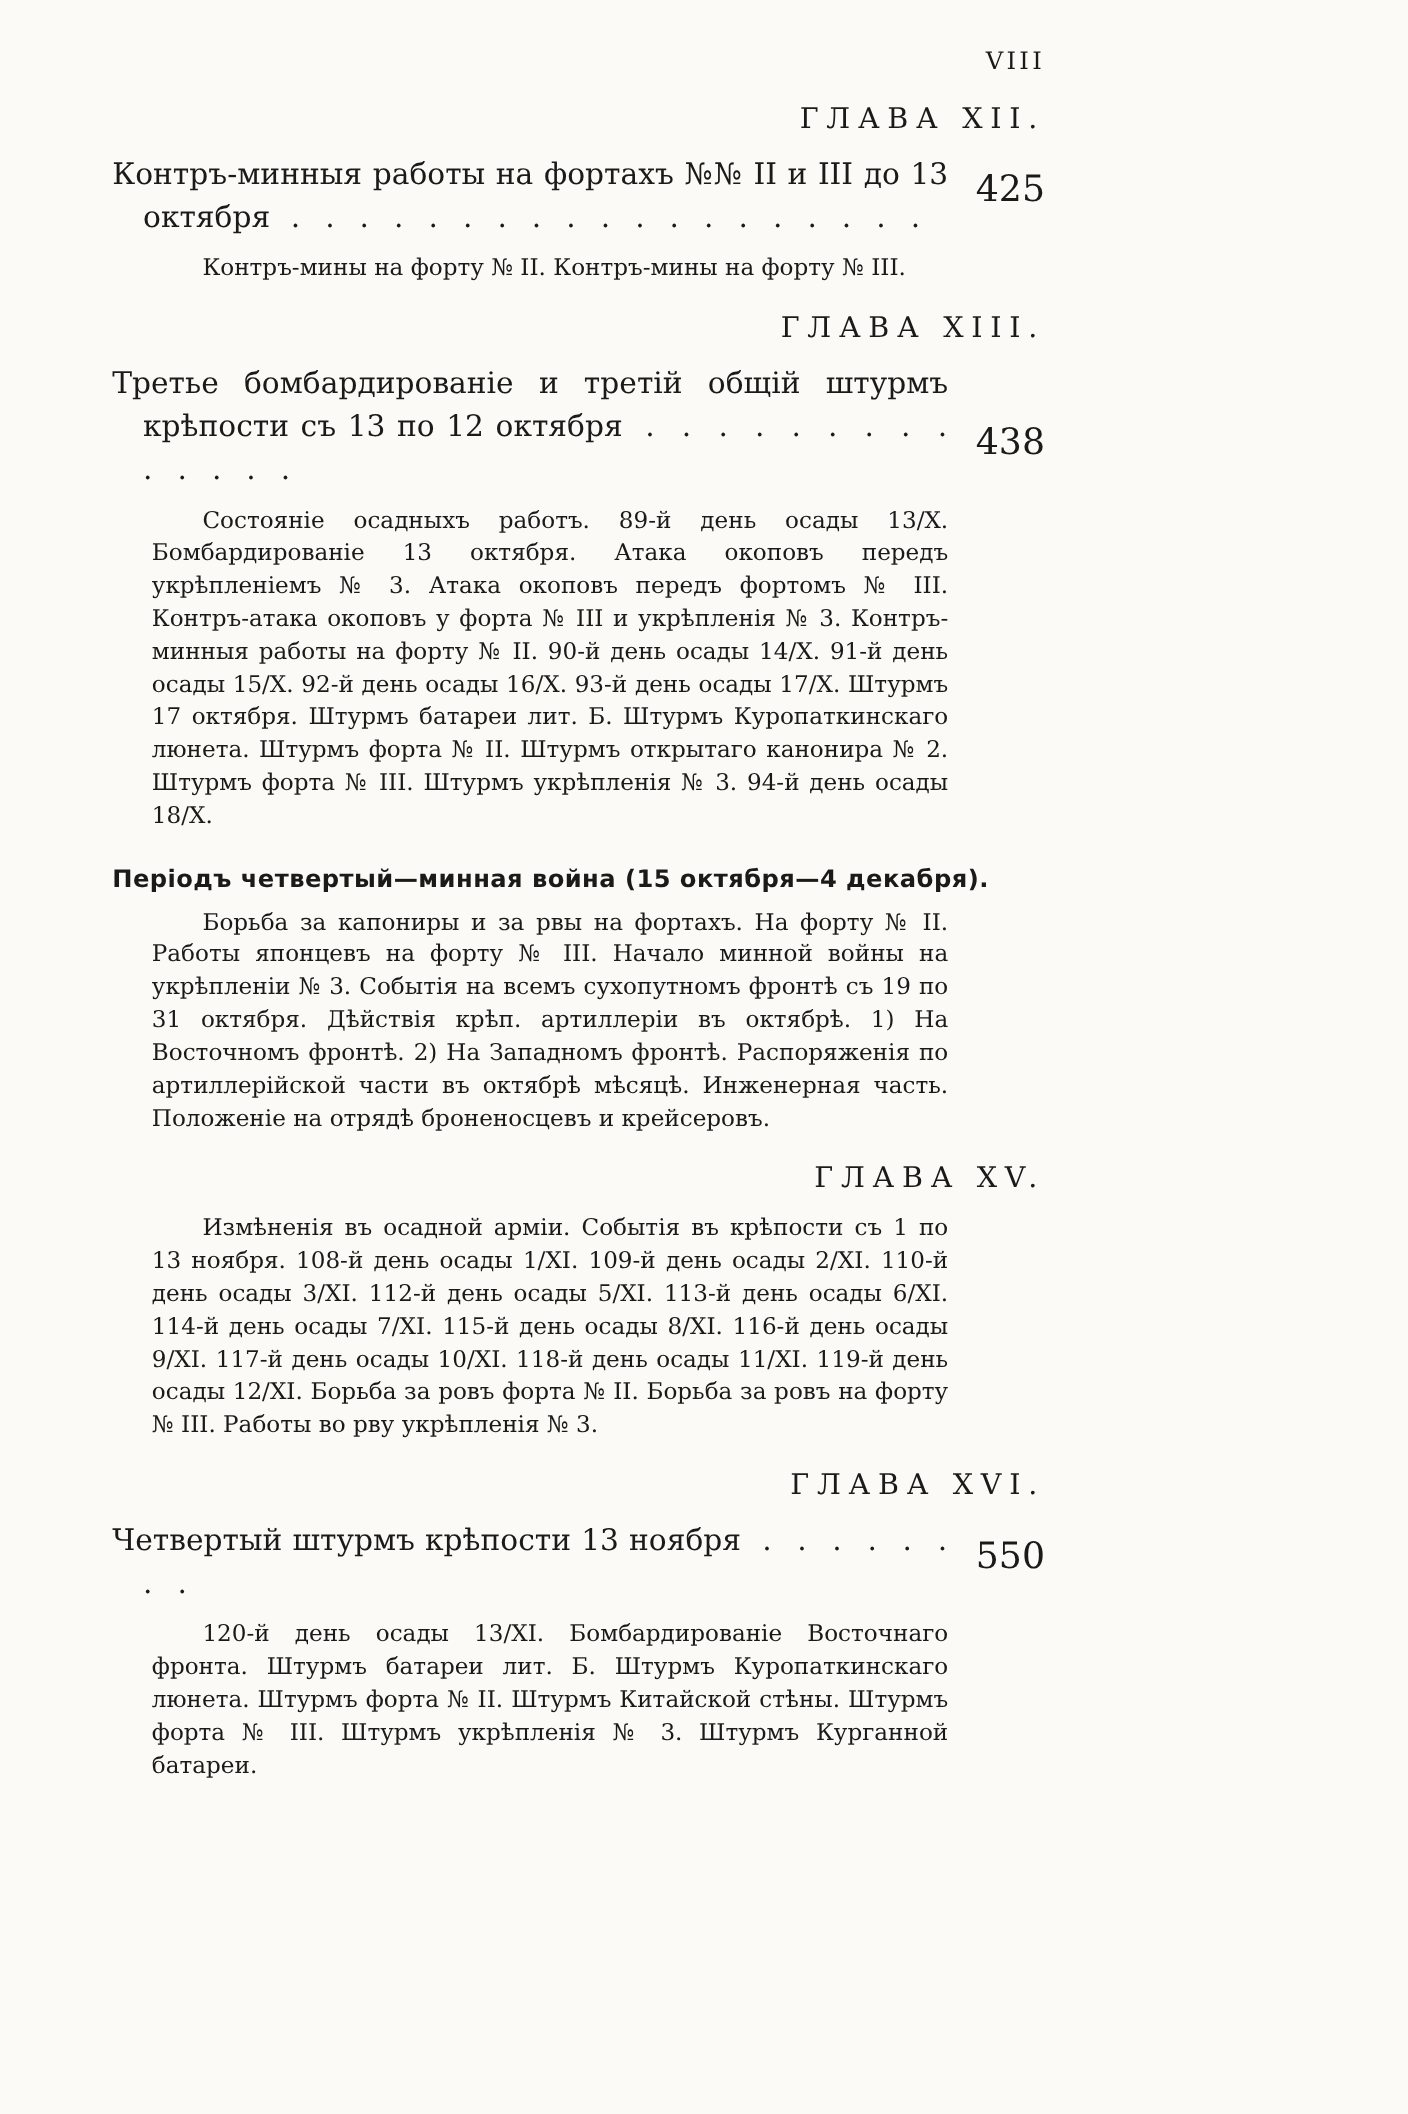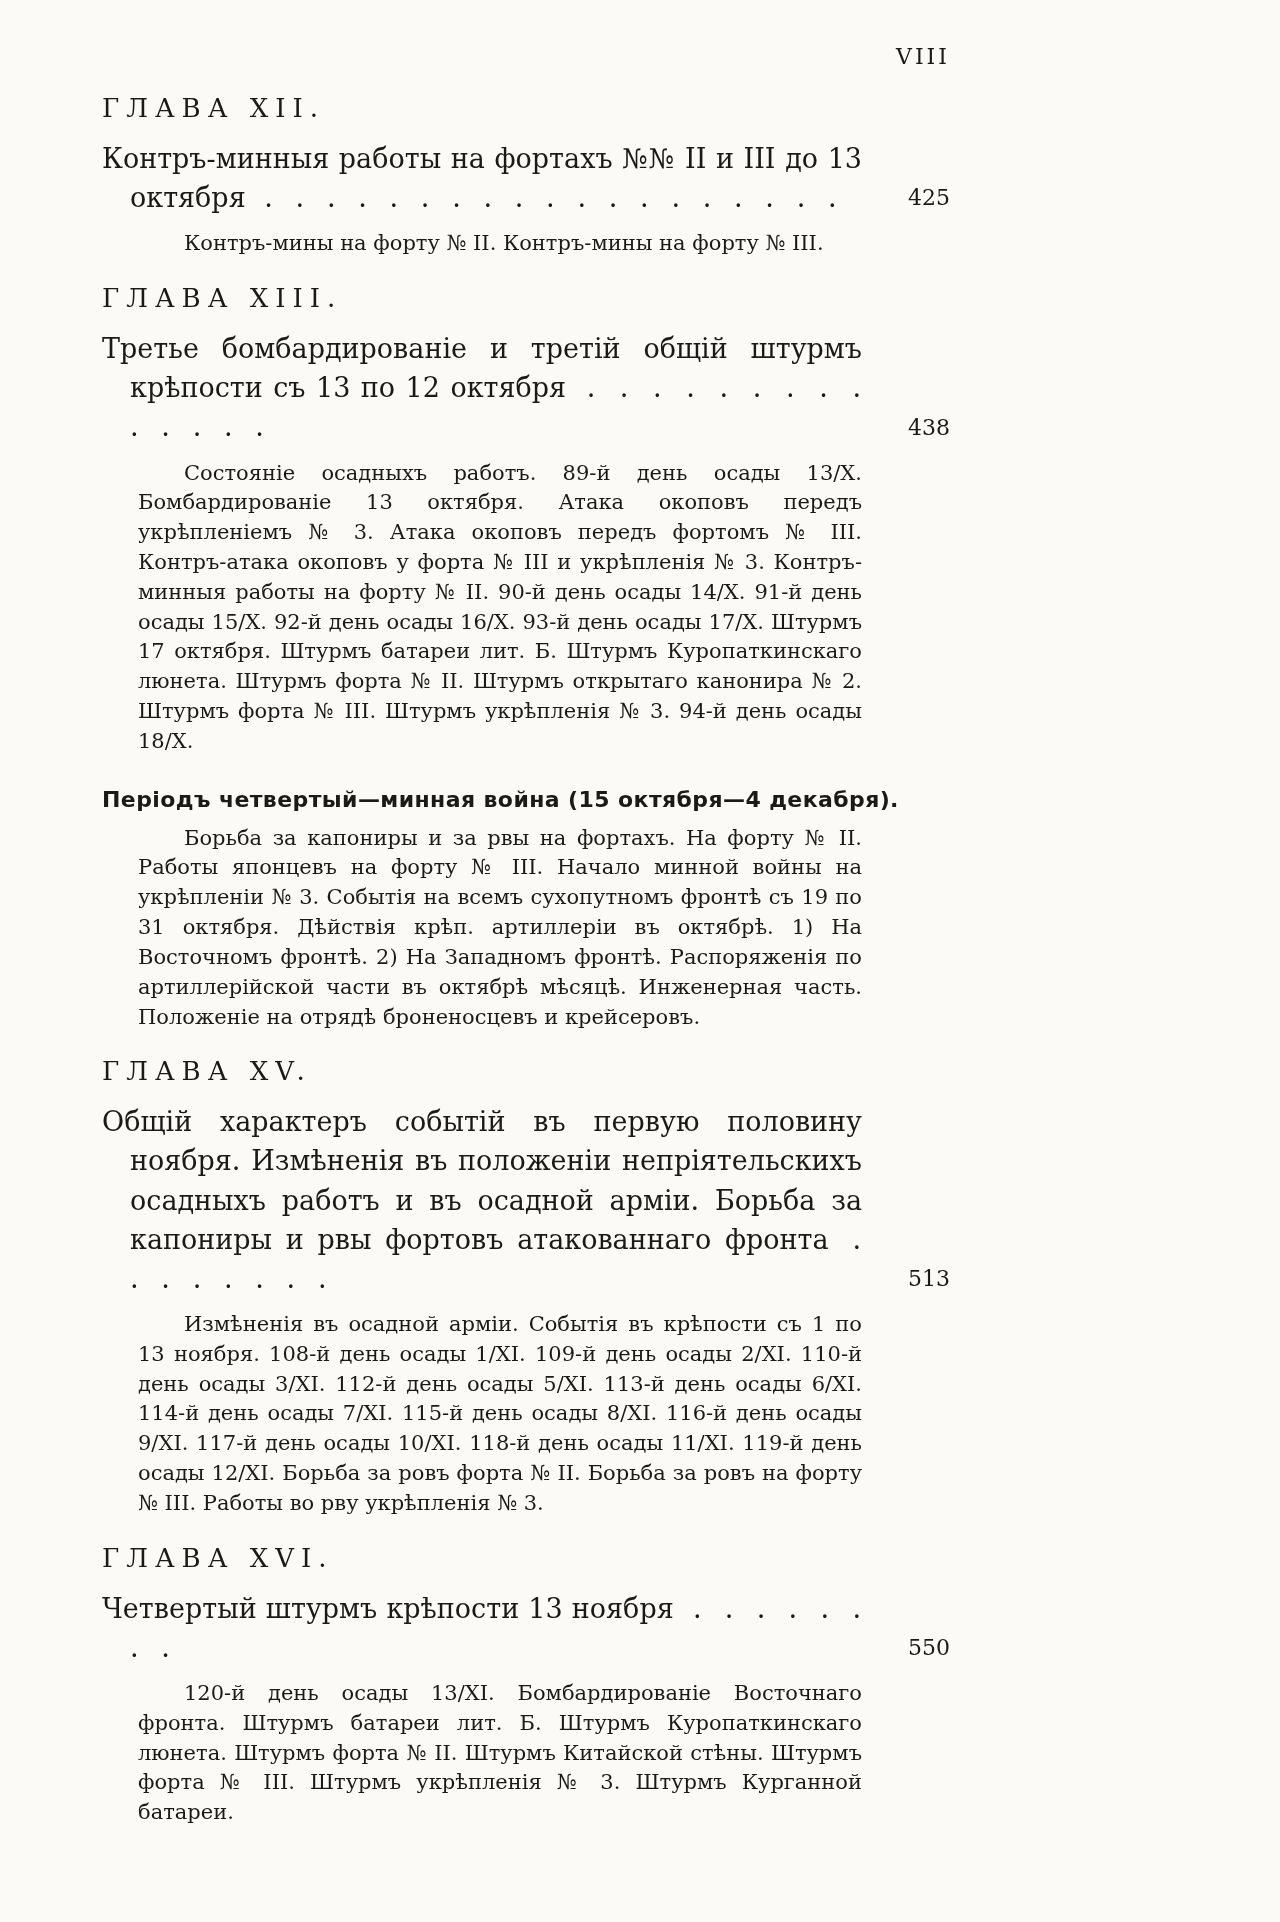--- a/index.html
+++ b/index.html
@@ -27,21 +27,21 @@
     text-align: right;
     font-size: 22px;
     letter-spacing: 3px;
     margin-bottom: 20px;
   }
 
   .chapter-heading {
     font-weight: normal;
     font-size: 26px;
     letter-spacing: 7px;
-    text-align: left;
+    text-align: right;
     margin: 24px 0 16px 0;
     white-space: nowrap;
   }
 
   .entry {
     position: relative;
     padding-right: 88px;   
     padding-left: 28px;    
     text-indent: -28px;
     font-size: 27px;
@@ -52,22 +52,22 @@
   .entry .dots {
     margin-left: 10px;
     word-spacing: 0.45em;
     letter-spacing: 1px;
     white-space: normal;
   }
 
   .entry .pagenum {
     position: absolute;
     right: 0;
-    bottom: 3px;
-    font-size: 22px;
+    bottom: 21px;
+    font-size: 33px;
     text-indent: 0;
   }
 
   .summary {
     font-size: 21px;
     line-height: 1.42;
     text-align: justify;
     text-indent: 46px;
     margin: 12px 88px 4px 36px;
   }
@@ -108,25 +108,20 @@
   </section>
 
   <h2 class="period-heading">Періодъ четвертый—минная война (15 октября—4 декабря).</h2>
 
   <section>
     <p class="summary">Борьба за капониры и за рвы на фортахъ. На форту № II. Работы японцевъ на форту № III. Начало минной войны на укрѣпленіи № 3. Событія на всемъ сухопутномъ фронтѣ съ 19 по 31 октября. Дѣйствія крѣп. артиллеріи въ октябрѣ. 1) На Восточномъ фронтѣ. 2) На Западномъ фронтѣ. Распоряженія по артиллерійской части въ октябрѣ мѣсяцѣ. Инженерная часть. Положеніе на отрядѣ броненосцевъ и крейсеровъ.</p>
   </section>
 
   <section>
     <h2 class="chapter-heading">ГЛАВА XV.</h2>
-    <div class="entry">
-      <span>Общій характеръ событій въ первую половину ноября. Измѣненія въ положеніи непріятельскихъ осадныхъ работъ и въ осадной арміи. Борьба за капониры и рвы фортовъ атакованнаго фронта</span>
-      <span class="dots">. . . . . . . .</span>
-      <span class="pagenum">513</span>
-    </div>
     <p class="summary">Измѣненія въ осадной арміи. Событія въ крѣпости съ 1 по 13 ноября. 108-й день осады 1/XI. 109-й день осады 2/XI. 110-й день осады 3/XI. 112-й день осады 5/XI. 113-й день осады 6/XI. 114-й день осады 7/XI. 115-й день осады 8/XI. 116-й день осады 9/XI. 117-й день осады 10/XI. 118-й день осады 11/XI. 119-й день осады 12/XI. Борьба за ровъ форта № II. Борьба за ровъ на форту № III. Работы во рву укрѣпленія № 3.</p>
   </section>
 
   <section>
     <h2 class="chapter-heading">ГЛАВА XVI.</h2>
     <div class="entry">
       <span>Четвертый штурмъ крѣпости 13 ноября</span>
       <span class="dots">. . . . . . . .</span>
       <span class="pagenum">550</span>
     </div>

